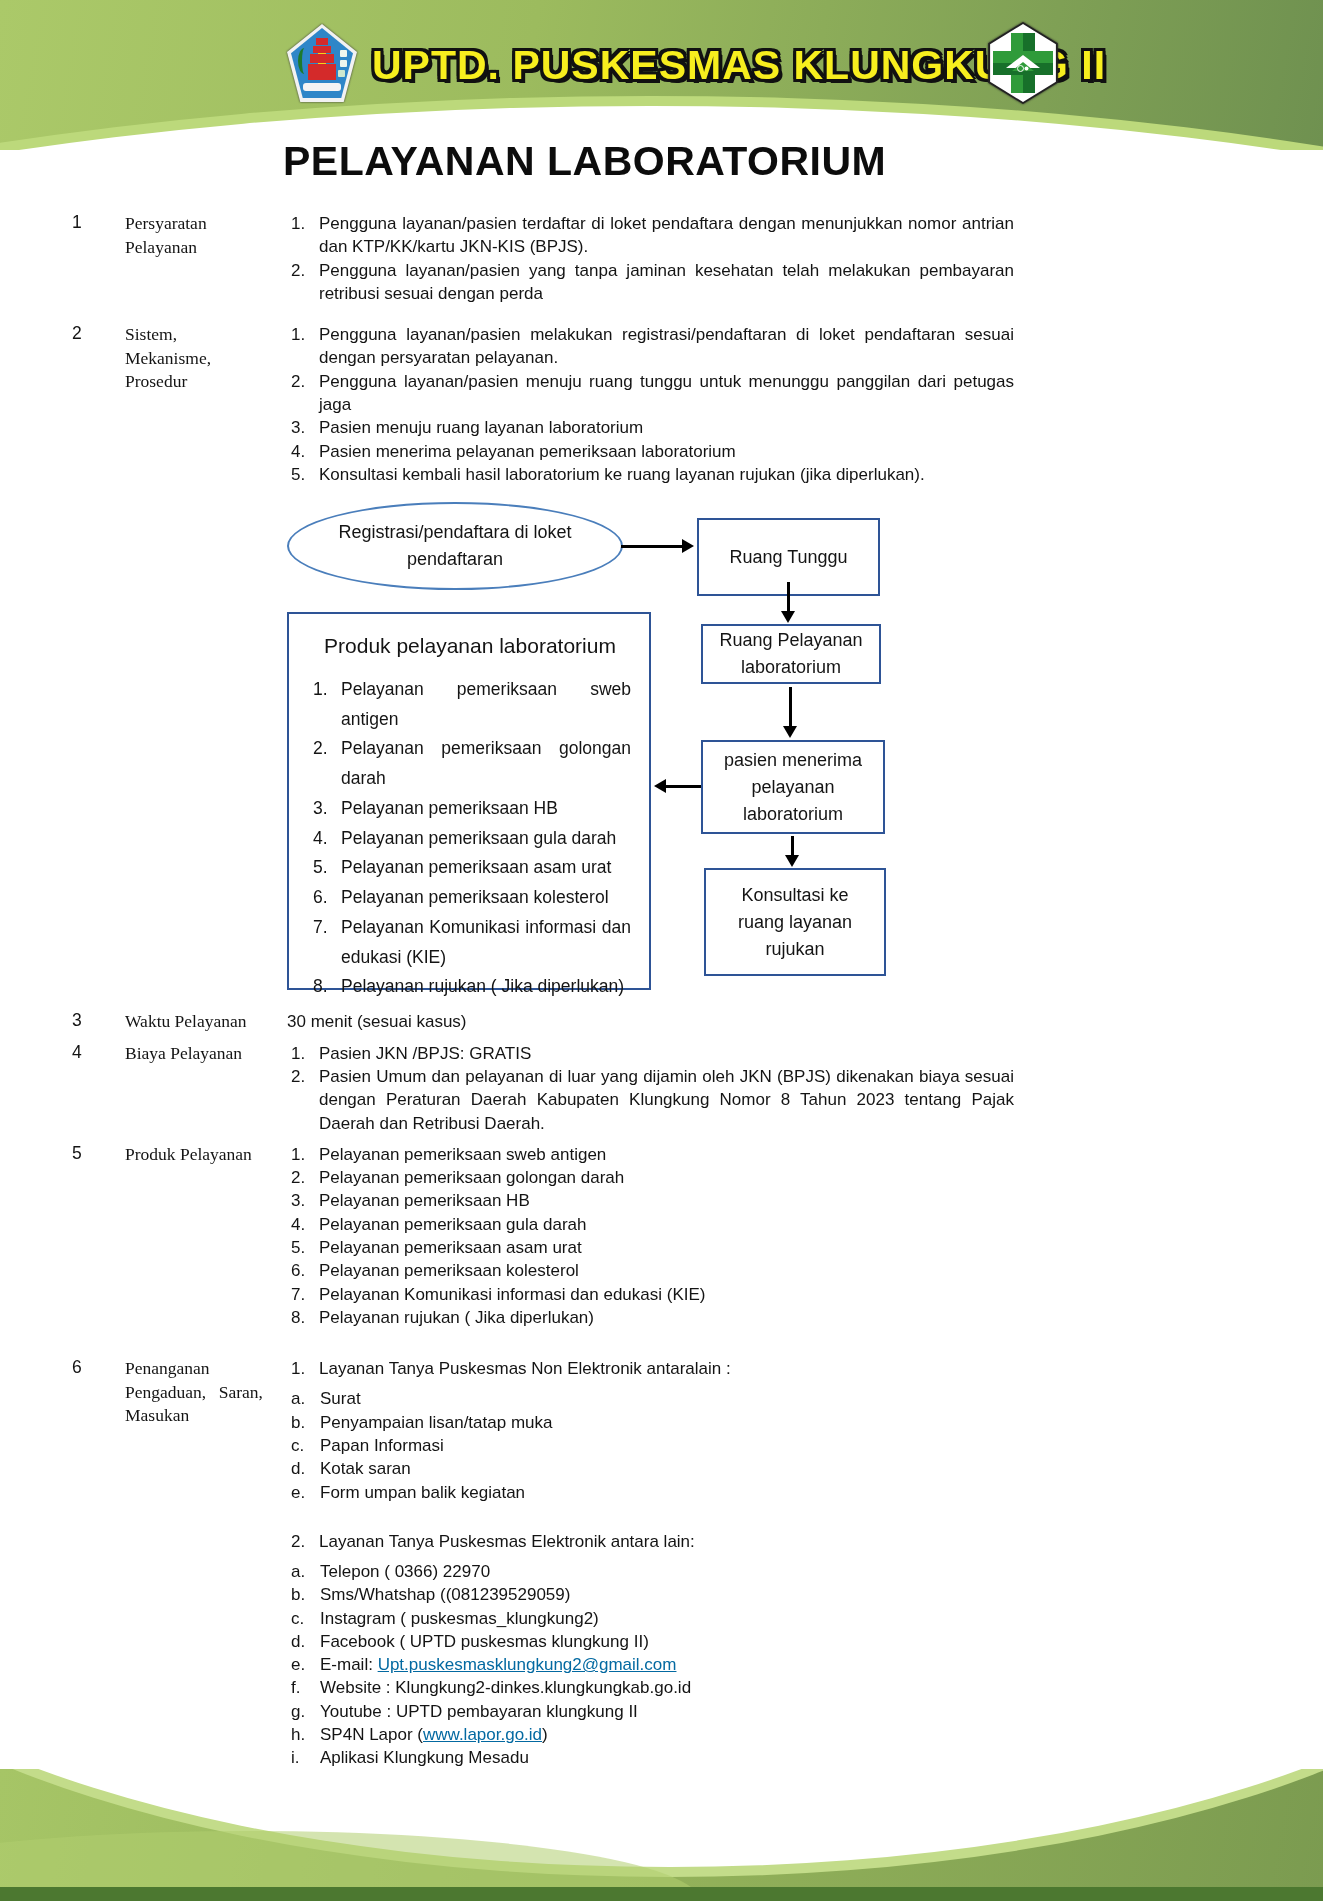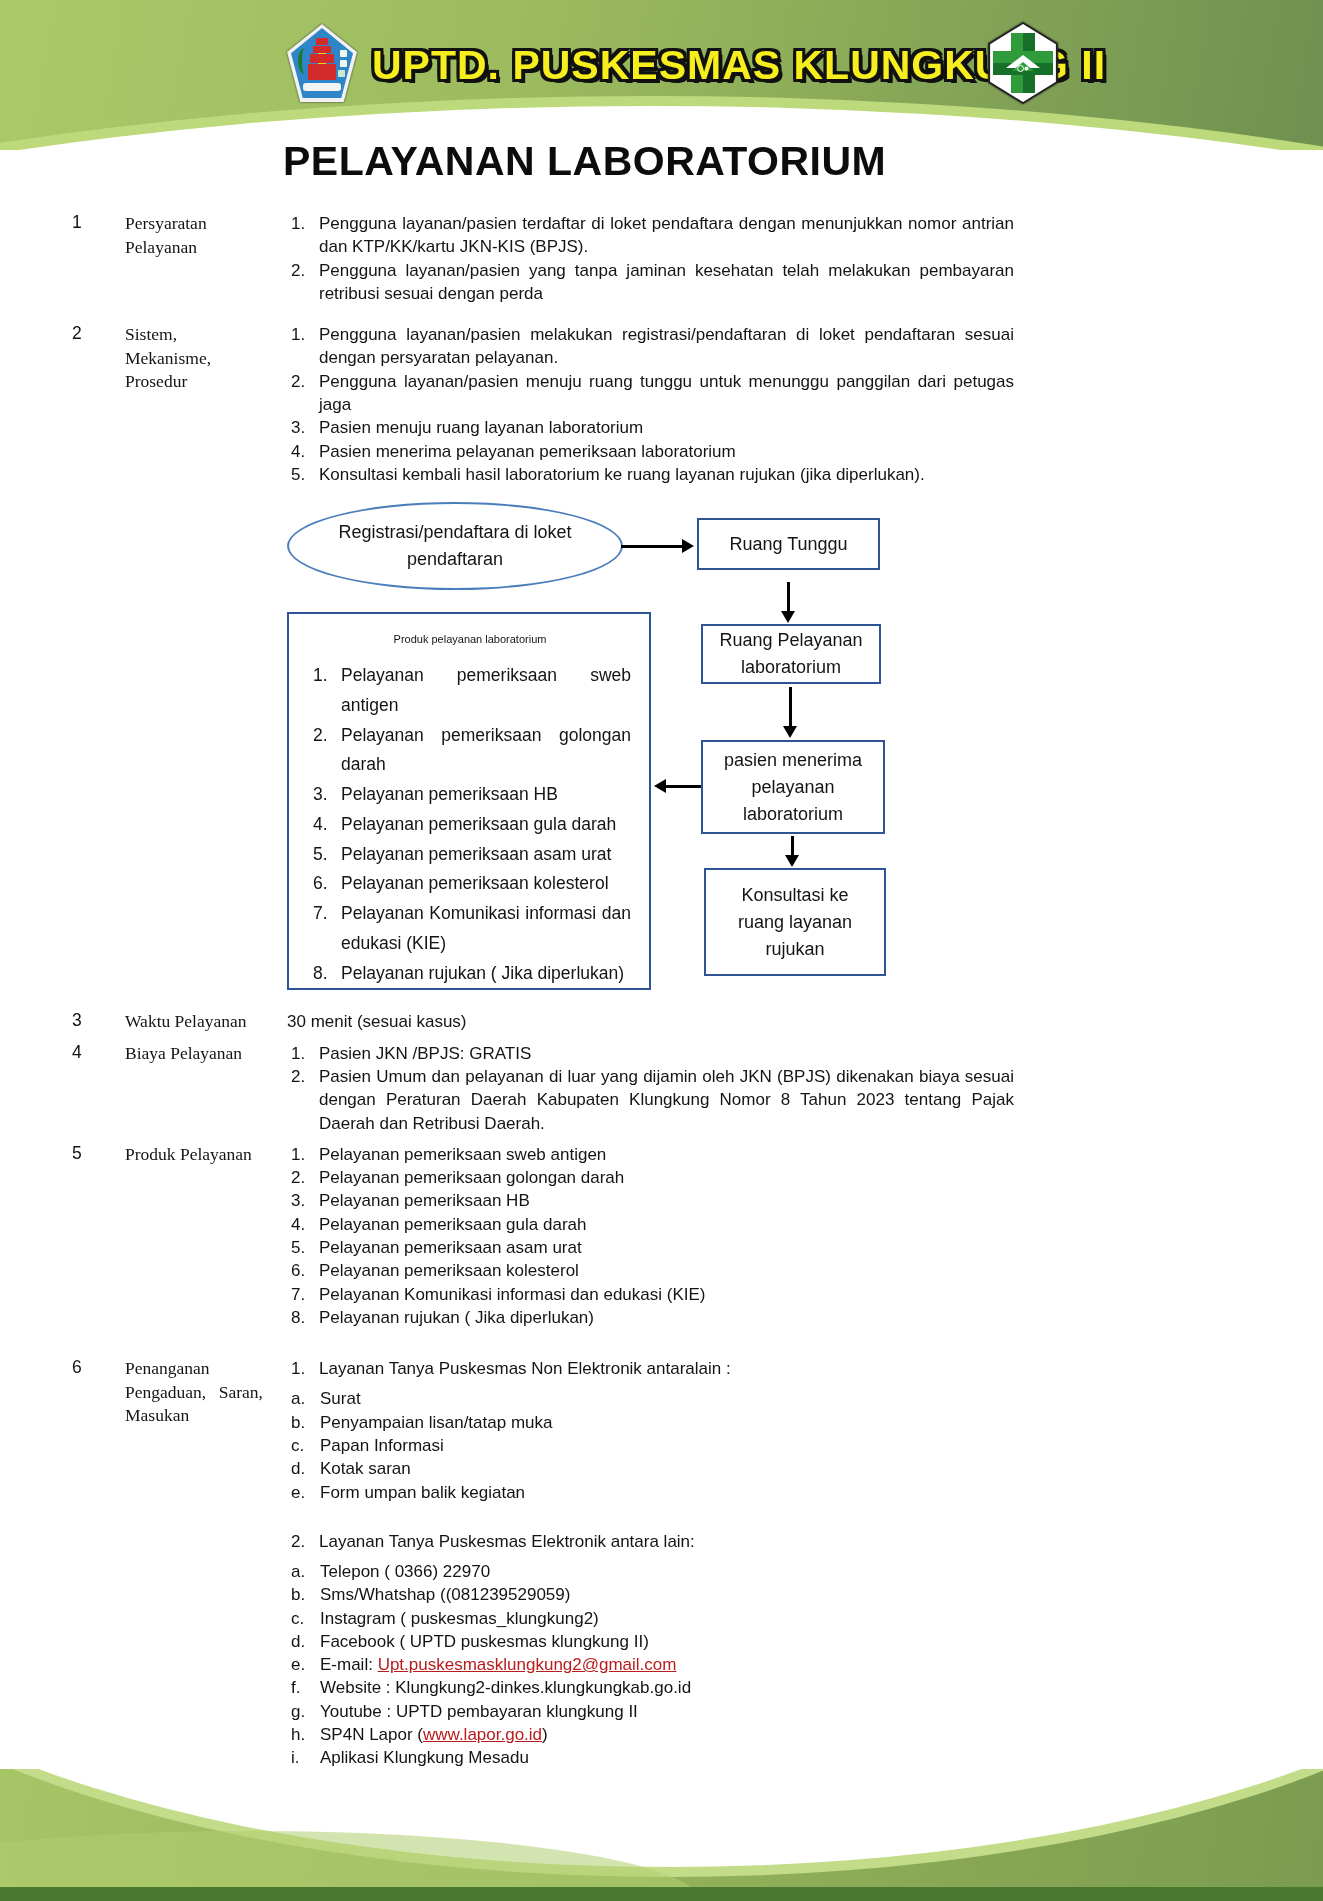--- a/index.html
+++ b/index.html
@@ -69,40 +69,40 @@
   .row { display:grid; grid-template-columns:53px 162px 727px; margin-bottom:18px; }
   .row-no { font-size:17.5px; }
   .row-label { font-size:17.5px; line-height:1.35; padding-right:24px;font-family:Liberation Serif, serif; }
   .row-content { font-size:17px; line-height:1.37; }
   .num-list, .alpha-list { margin:0; padding:0; list-style:none; counter-reset:it; }
   .num-list > li, .alpha-list > li { counter-increment:it; position:relative; padding-left:32px; }
   .num-list > li::before { content:counter(it) "."; position:absolute; left:4px; }
   .alpha-list > li { padding-left:33px; }
   .alpha-list > li::before { content:counter(it, lower-alpha) "."; position:absolute; left:4px; }
   .justify { text-align:justify; }
-  .doc-link { color:#b91c1c; cursor:pointer; }
+  .doc-link { color:#0369a1; cursor:pointer; }
 
   
   .flowchart { position:relative; height:492px; margin-top:14px; }
   .fc-ellipse { position:absolute; left:0; top:2px; width:332px; height:84px;
     border:2.5px solid #4a7ebb; border-radius:50%;
     display:flex; align-items:center; justify-content:center; text-align:center;
     font-size:18px; line-height:1.5; }
   .fc-ellipse span { max-width:250px; display:block; }
   .fc-box { position:absolute; border:2.5px solid #2e5496; background:#fff;
     display:flex; align-items:center; justify-content:center; text-align:center;
     font-size:18px; line-height:1.5; padding:4px 10px; box-sizing:border-box; }
-  .fc-wait { left:410px; top:18px; width:183px; height:52px; }
+  .fc-wait { left:410px; top:18px; width:183px; height:78px; }
   .fc-lab { left:414px; top:124px; width:180px; height:60px; }
   .fc-receive { left:414px; top:240px; width:184px; height:94px; }
   .fc-consult { left:417px; top:368px; width:182px; height:108px; }
   .fc-products { position:absolute; left:0; top:112px; width:364px; height:378px;
     border:2.5px solid #2e5496; background:#fff; box-sizing:border-box;
     padding:16px 18px 8px 20px; }
-  .fc-products-title { text-align:center; font-size:11px; margin:2px 0 14px; }
+  .fc-products-title { text-align:center; font-size:21px; margin:2px 0 14px; }
   .fc-products .num-list { font-size:17.5px; line-height:1.7; text-align:justify; }
 
   .arrow-h { position:absolute; height:2.5px; background:#000; }
   .arrow-h.to-right::after { content:""; position:absolute; right:-11px; top:50%;
     transform:translateY(-50%); width:0; height:0;
     border-top:7px solid transparent; border-bottom:7px solid transparent; border-left:12px solid #000; }
   .arrow-h.to-left::before { content:""; position:absolute; left:-11px; top:50%;
     transform:translateY(-50%); width:0; height:0;
     border-top:7px solid transparent; border-bottom:7px solid transparent; border-right:12px solid #000; }
   .arrow-v { position:absolute; width:2.5px; background:#000; }

